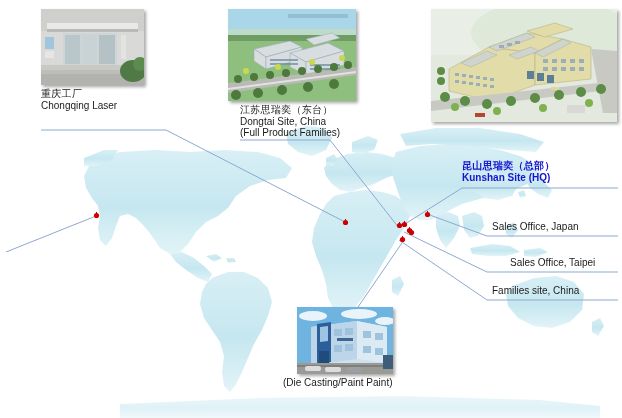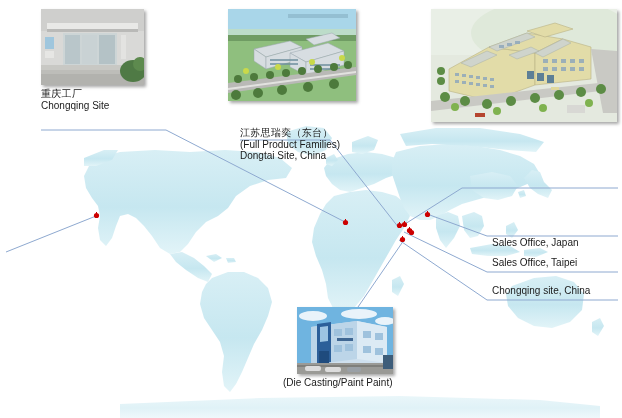--- a/index.html
+++ b/index.html
@@ -392,42 +392,44 @@
   </div>
   <div class="marker" style="left:93px;top:212px;">
     <svg viewBox="0 0 7 7">
         <circle cx="3.5" cy="3.5" r="2.6" fill="#cc0000"></circle>
         <rect x="3" y="0" width="1" height="3" fill="#cc0000"></rect>
       </svg>
   </div>
 
   <div class="lbl" style="left:41px;top:88px;">
     <div class="cn">重庆工厂</div>
-    <div class="en">Chongqing Site</div>
-  </div>
-
-  <div class="lbl" style="left:240px;top:104px;margin-top:23px;">
+    <div class="en">Chongqing Laser</div>
+  </div>
+
+  <div class="lbl" style="left:240px;top:104px;">
     <div class="cn">江苏思瑞奕（东台）</div>
+    <div class="en">Dongtai Site, China</div>
     <div class="en">(Full Product Families)</div>
-    <div class="en">Dongtai Site, China</div>
   </div>
 
   <div class="lbl hq" style="left:462px;top:160px;">
-  </div>
-
-  <div class="lbl" style="left:492px;top:221px;margin-top:16px;">
+    <div class="cn">昆山思瑞奕（总部）</div>
+    <div class="en">Kunshan Site (HQ)</div>
+  </div>
+
+  <div class="lbl" style="left:492px;top:221px;">
     <div>Sales Office, Japan</div>
   </div>
 
-  <div class="lbl" style="left:492px;top:257px;">
+  <div class="lbl" style="left:510px;top:257px;">
     <div>Sales Office, Taipei</div>
   </div>
 
   <div class="lbl" style="left:492px;top:285px;">
-    <div>Chongqing site, China</div>
+    <div>Families site, China</div>
   </div>
 
 
   <div class="lbl" style="left:283px;top:377px;">
     <div class="en">(Die Casting/Paint Paint)</div>
   </div>
 
 </div>
 
 </body></html>

